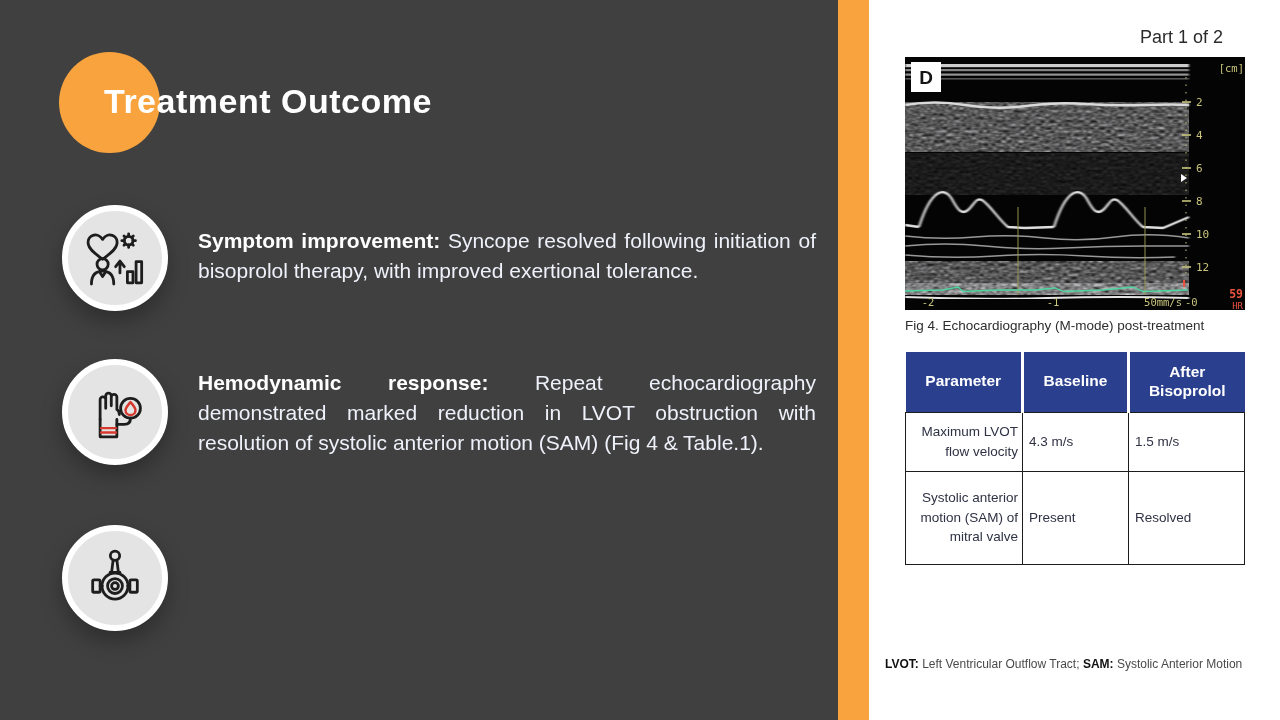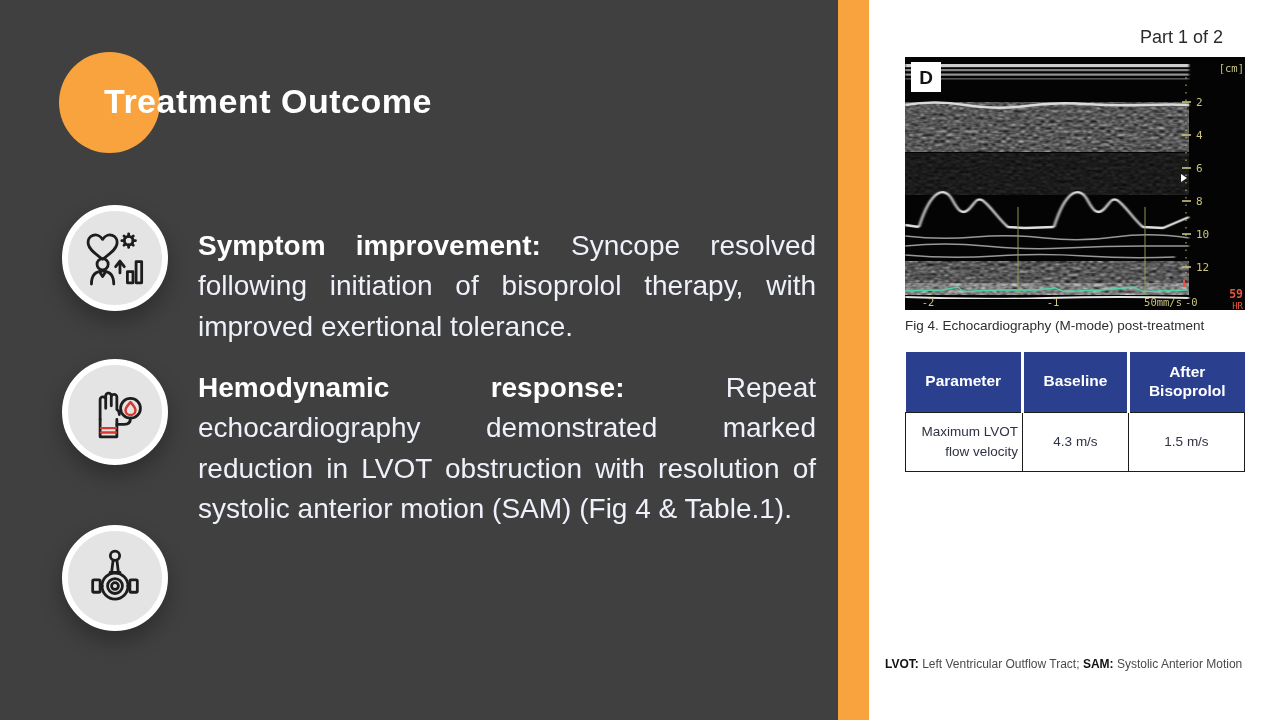--- a/index.html
+++ b/index.html
@@ -14,21 +14,21 @@
   
   .title-circle { position:absolute; left:59px; top:52px; width:101px; height:101px; border-radius:50%; background:#f8a33d; }
   .slide-title { position:absolute; left:104px; top:82px; font-size:34px; font-weight:700; color:#ffffff; letter-spacing:.5px; z-index:2; }
 
   
   .icon-circle { position:absolute; width:106px; height:106px; border-radius:50%;
                  background:#e4e4e4; border:6px solid #ffffff;
                  box-shadow:0 10px 22px rgba(0,0,0,.3);
                  display:flex; align-items:center; justify-content:center; }
   .icon-circle svg { width:62px; height:62px; }
-  .bullet-text { position:absolute; left:198px; width:618px; font-size:28px; line-height:1.44;
+  .bullet-text { position:absolute; left:198px; width:618px; font-size:21px; line-height:1.44;
                  color:#eef1fa; text-align:justify; }
   .bullet-text strong { color:#ffffff; font-weight:700; }
 
   #icon1 { left:62px; top:205px; }
   #icon2 { left:62px; top:359px; }
   #icon3 { left:62px; top:525px; }
   #btext1 { top:226px; }
   #btext2 { top:368px; }
   #btext3 { top:546px; }
 
@@ -39,21 +39,21 @@
   .echo-wrap { position:absolute; left:36px; top:57px; width:340px; height:253px; background:#000; }
   .fig-caption { position:absolute; left:36px; top:318px; font-size:13.5px; color:#2e2e2e; }
 
   .results-table { position:absolute; left:36px; top:352px; width:339px; border-collapse:collapse; table-layout:fixed; }
   .results-table col.c1 { width:117px; } .results-table col.c2 { width:106px; } .results-table col.c3 { width:116px; }
   .results-table th { background:#2a3f8e; color:#ffffff; font-size:15.5px; font-weight:700;
                       height:60px; vertical-align:middle; text-align:center; line-height:1.2;
                       border:none; border-left:3px solid #ffffff; padding:2px 4px; }
   .results-table th:first-child { border-left:none;text-align:center; }
   .results-table td { border:1px solid #1c1c1c; color:#2f3244; font-size:13.5px; line-height:1.45;
-                      vertical-align:middle; text-align:center; padding:4px 6px; background:#fff; }
+                      vertical-align:middle; padding:4px 6px; background:#fff; }
   .results-table td.param { text-align:right; padding-left:9px; padding-right:4px; }
   .results-table tr.r1 td { height:59px; }
   .results-table tr.r2 td { height:74px; }
   .results-table tr.r3 td { height:93px; }
 
   .footnote { position:absolute; left:16px; top:657px; width:392px; font-size:12px; color:#4a4a4a; white-space:nowrap; }
   .footnote b { color:#111111; font-weight:700; }
 
   .ic { stroke:#1d1d1d; stroke-width:4.5; fill:none; stroke-linecap:round; stroke-linejoin:round; }
   .ic-red { stroke:#d7392f; stroke-width:4; fill:none; stroke-linecap:round; stroke-linejoin:round; }
@@ -222,20 +222,25 @@
           <th>Baseline</th>
           <th>After Bisoprolol</th>
         </tr>
       </thead>
       <tbody>
         <tr class="r1">
           <td class="param">Maximum LVOT flow velocity</td>
           <td>4.3 m/s</td>
           <td>1.5 m/s</td>
         </tr>
+        <tr class="r3">
+          <td class="param">Systolic anterior motion (SAM) of mitral valve</td>
+          <td>Present</td>
+          <td>Resolved</td>
+        </tr>
       </tbody>
     </table>
 
     <div class="footnote">
       <b>LVOT:</b>
       <span>Left Ventricular Outflow Tract;</span>
       <b>SAM:</b>
       <span>Systolic Anterior Motion</span>
     </div>
   </div>

